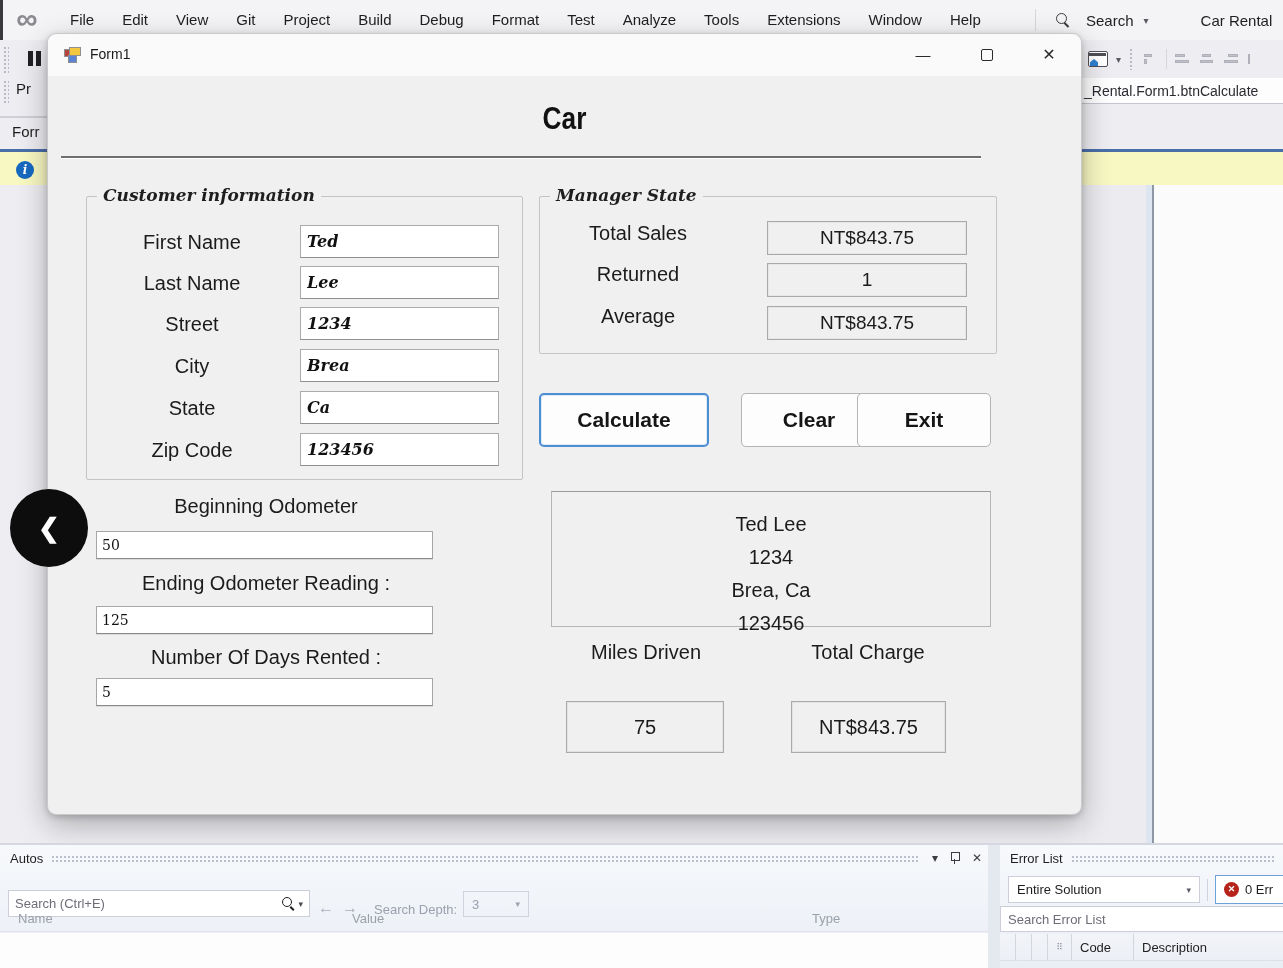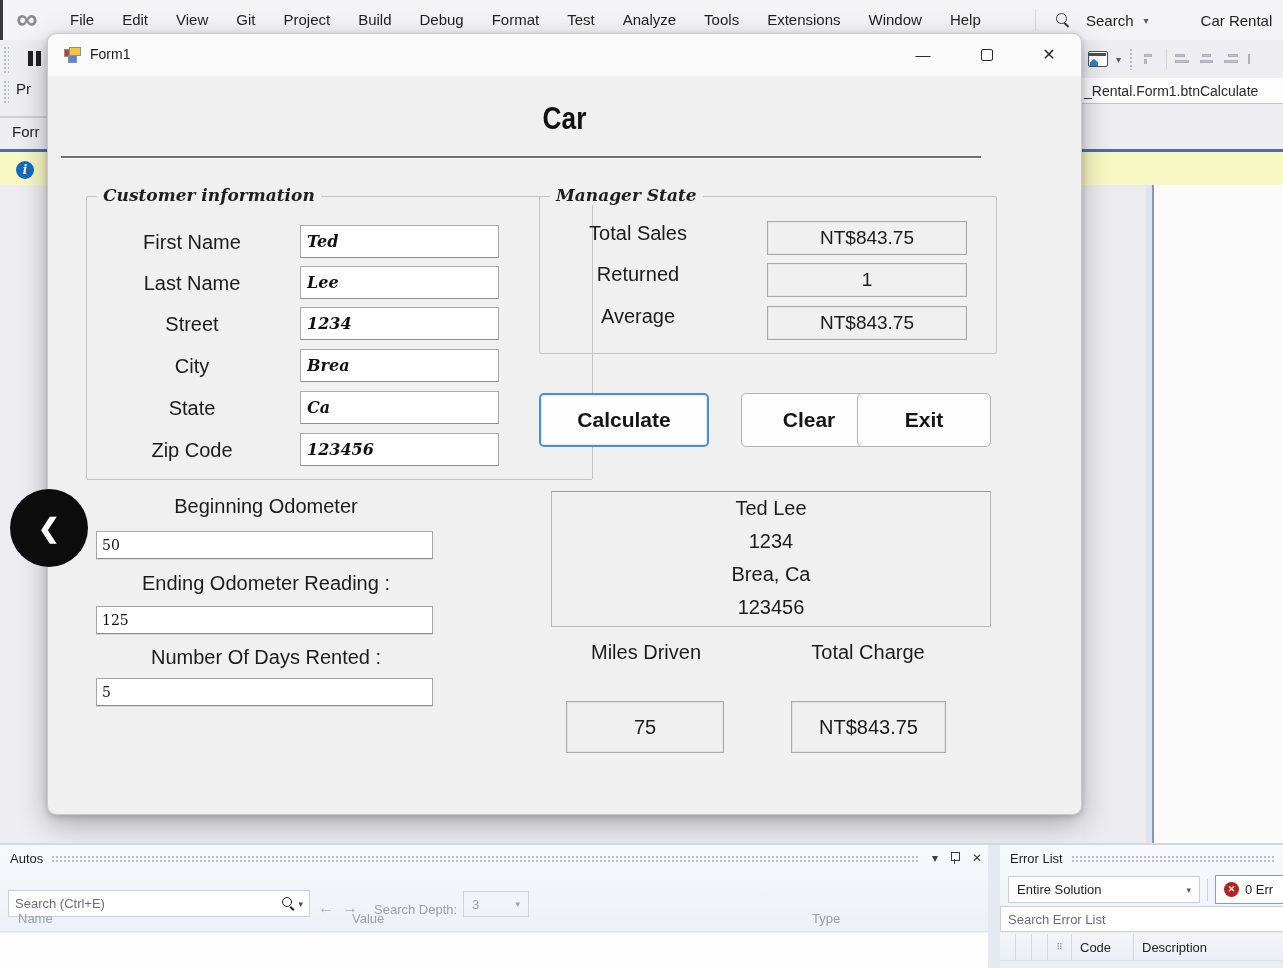--- a/index.html
+++ b/index.html
@@ -61,38 +61,38 @@
   .btn-min { right:144px; } .btn-close { right:18px; font-size:16px; }
   .btn-max { right:80px; } .btn-max i { display:inline-block; width:12px; height:12px; border:1.6px solid #2b2b2b; border-radius:2px; margin-top:7px; }
 
   .form-heading { position:absolute; left:0; top:66px; width:100%; text-align:center; font-size:32px; font-weight:bold; color:#111; transform:scaleX(.82); letter-spacing:0px; }
   .form-rule { position:absolute; left:13px; top:122px; width:920px; height:2px; background:#6f6f6f; box-shadow:0 1px 0 #fff; }
 
   .groupbox { position:absolute; border:1px solid #c4c4c4; border-radius:2px; }
   .group-title { position:absolute; top:-12px; left:10px; background:#f0f0f0; padding:0 6px; font-size:17px; }
   .script { font-family:"DejaVu Serif", serif; font-style:italic; font-weight:bold; }
 
-  .cust-group { left:38px; top:162px; width:507px; height:284px;text-decoration:underline; }
+  .cust-group { left:38px; top:162px; width:437px; height:284px;text-decoration:underline; }
   .cust-row { position:absolute; left:0; width:100%; height:34px; }
   .cust-label { position:absolute; left:0; width:210px; text-align:center; font-size:20px; color:#1b1b1b; line-height:34px; }
   .cust-input { position:absolute; left:213px; top:0; width:199px; height:33px; border:1px solid #ababab; border-bottom-color:#8f8f8f; background:#fff; font-size:16px; padding:2px 6px; color:#111; }
 
   .mgr-group { left:491px; top:162px; width:458px; height:158px; }
   .mgr-label { position:absolute; left:18px; font-size:20px; color:#1b1b1b; width:160px; text-align:center; }
   .mgr-value { position:absolute; left:227px; width:200px; height:34px; border:1px solid #a9a9a9; box-shadow:inset 0 0 0 1px #e6e6e6; text-align:center; font-size:19px; line-height:32px; color:#1b1b1b; background:#f0f0f0; }
 
   .form-btn { position:absolute; top:359px; height:54px; background:#fdfdfd; border:1px solid #b4b4b4; border-radius:5px; font-size:21px; font-weight:bold; color:#151515; text-align:center; font-family:"Liberation Sans", sans-serif; }
   .btn-calculate { left:491px; width:170px; border:2px solid #4a8fd4; box-shadow:0 0 0 1px #dfeaf7 inset; }
   .btn-clear { left:657px; width:136px;margin-left:36px; }
   .btn-exit { left:809px; width:134px; }
 
   .odo-label { position:absolute; left:48px; width:340px; text-align:center; font-size:20px; color:#1b1b1b; }
   .odo-input { position:absolute; left:48px; width:337px; height:28px; border:1px solid #a6a6a6; border-bottom-color:#8a8a8a; box-shadow:0 1px 0 #d9d9d9; background:#fff; font-family:"DejaVu Serif", serif; font-size:14px; padding:2px 5px; color:#111; }
 
-  .addr-box { position:absolute; left:503px; top:457px; width:440px; height:136px; border:1px solid #b5b5b5; border-top-color:#9a9a9a; background:#f0f0f0; text-align:center; padding-top:0; }
+  .addr-box { position:absolute; left:503px; top:457px; width:440px; height:136px; border:1px solid #b5b5b5; border-top-color:#9a9a9a; background:#f0f0f0; text-align:center; padding-top:16px; }
   .addr-line { font-size:20px; line-height:33px; color:#1b1b1b; }
 
   .result-label { position:absolute; top:607px; font-size:20px; color:#1b1b1b; }
   .lbl-miles { left:518px; width:160px; text-align:center; }
   .lbl-charge { left:740px; width:160px; text-align:center; }
   .result-box { position:absolute; top:667px; height:52px; border:1px solid #aaa; box-shadow:inset 0 0 0 1px #e3e3e3; background:#f0f0f0; text-align:center; font-size:20px; line-height:50px; color:#1b1b1b; }
   .box-miles { left:518px; width:158px; }
   .box-charge { left:743px; width:155px; }
 
   

